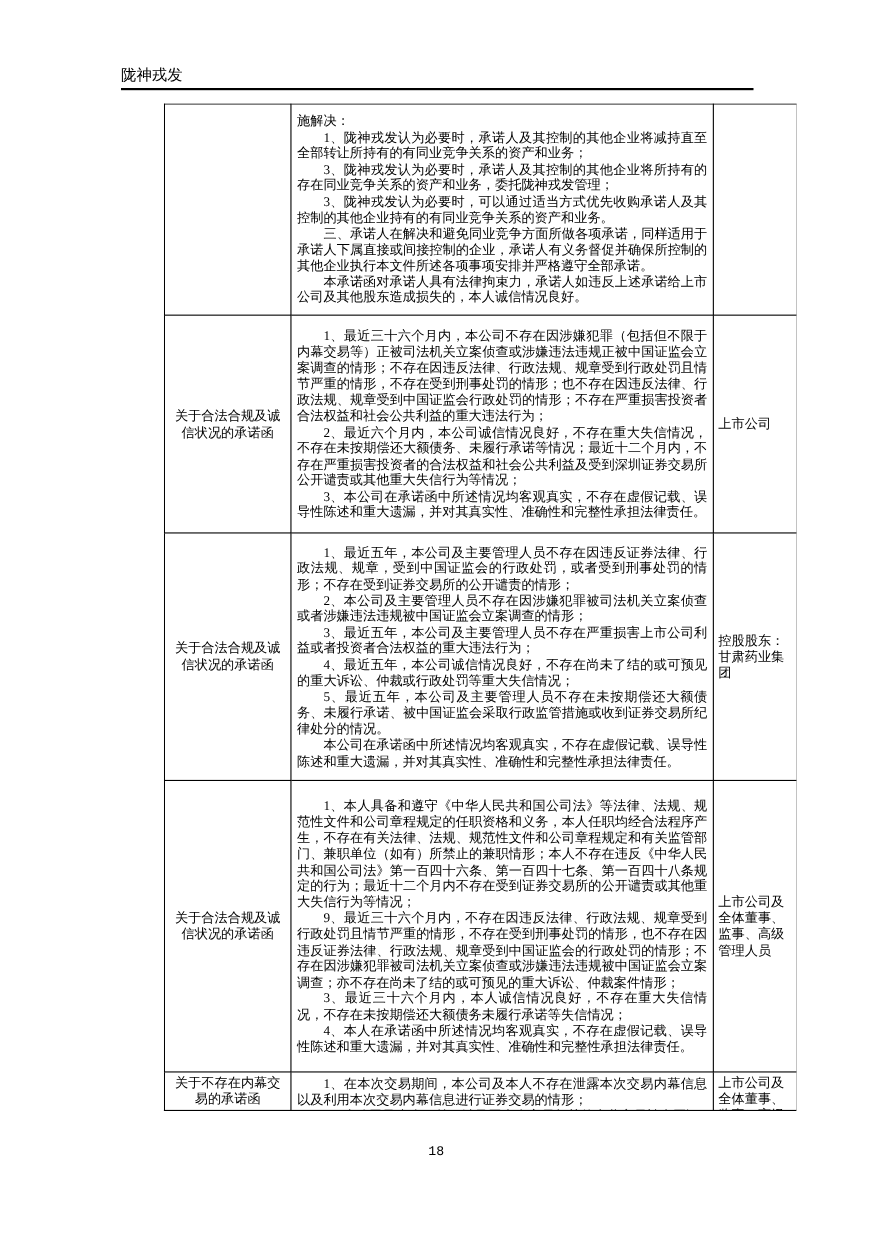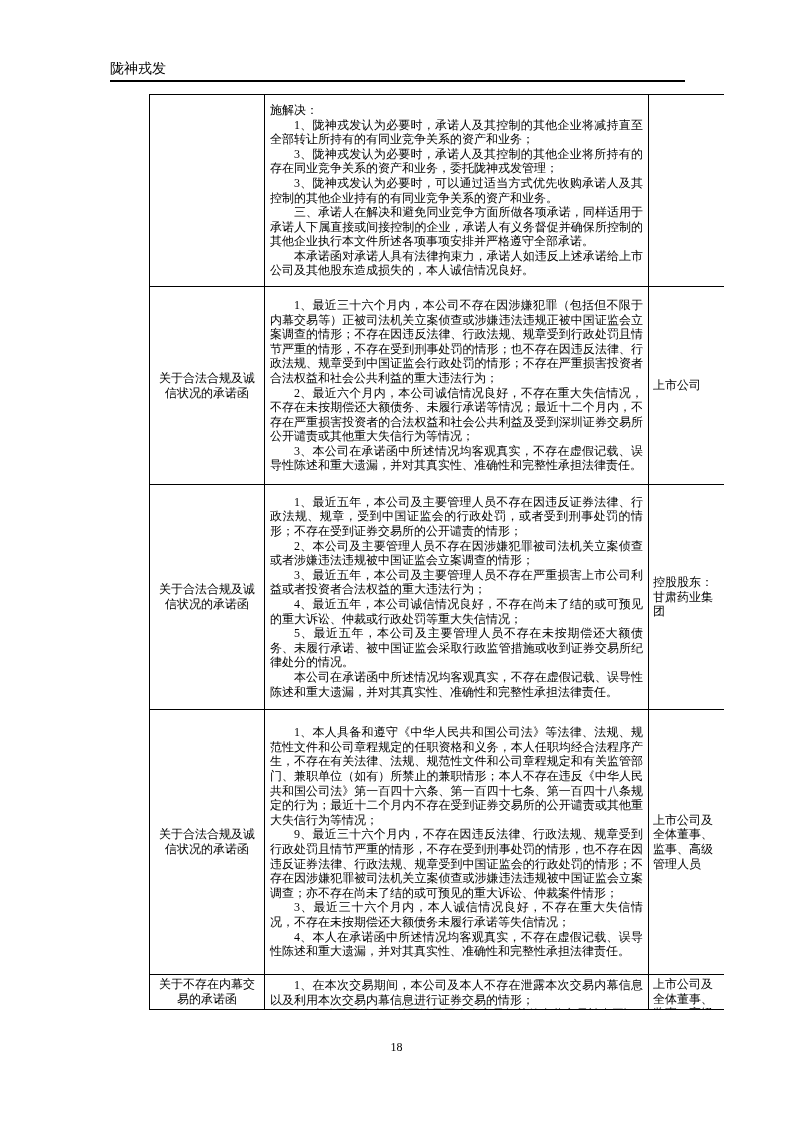--- a/index.html
+++ b/index.html
@@ -46,21 +46,21 @@
   .content-cell p { margin: 0; text-indent: 2em; }
   .content-cell p.no-indent { text-indent: 0; }
   .party-cell { padding: 2px 4px; text-align: left; }
   tr.r0 { height: 192px; }
   tr.r1 { height: 198px; }
   tr.r2 { height: 225px; }
   tr.r3 { height: 265px; }
   tr.row-cut td { vertical-align: top; }
   .page-footer {
     position: absolute; left: 0; right: 0; top: 1040px;
-    text-align: center; font-size: 12px;
+    text-align: center; font-size: 12px; font-family: Liberation Mono, monospace;
   }
 </style>
 </head>
 <body>
 
 <div class="page-header">
   <span>陇神戎发</span>
 </div>
 <div class="header-rule"></div>
 

